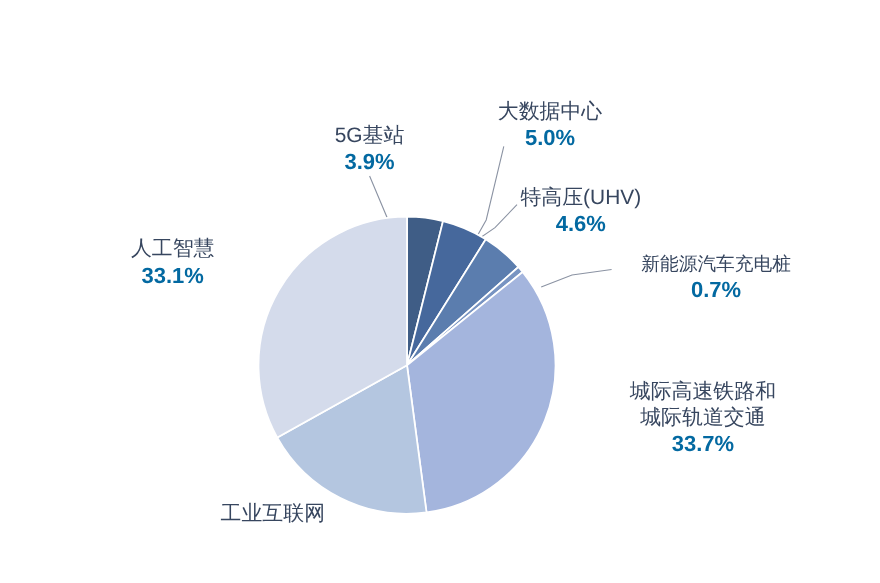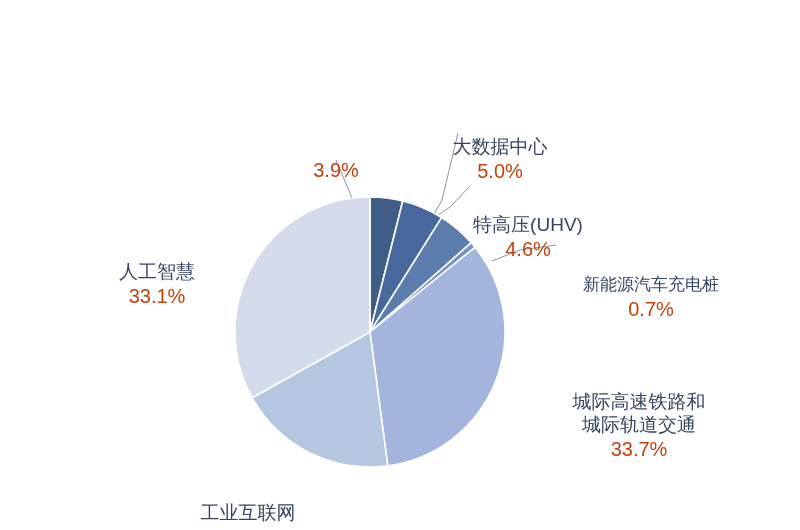--- a/index.html
+++ b/index.html
@@ -48,35 +48,34 @@
   }
 
   
   .slice-label {
     position: absolute;
     color: #2b3a55;
     font-size: 19px;
     line-height: 1.22;
     text-align: center;
     white-space: nowrap;
-    margin-top: 45px;
   }
   .slice-label .lbl-name {
     display: block;
     color: #37465f;
     font-size: 19px;
   }
   .slice-label .lbl-name.small {
     font-size: 17px;
   }
   .slice-label .lbl-pct {
     display: block;
-    color: #c2410c;
+    color: #0369a1;
     font-size: 20px;
-    font-weight: normal;
+    font-weight: bold;
     margin-top: 1px;
   }
 
   
   #label-5g          { left: 276px; top: 112px; width: 120px; }
   #label-bigdata     { left: 430px; top: 90px;  width: 140px; }
   #label-uhv         { left: 448px; top: 168px; width: 160px; }
   #label-ev          { left: 556px; top: 230px; width: 190px; }
   #label-rail        { left: 534px; top: 345px; width: 210px; }
   #label-iiot        { left: 168px; top: 456px; width: 160px; }
@@ -102,20 +101,21 @@
         <path d="M 370 332 L 402.75 201.03 A 135 135 0 0 1 441.62 217.56 Z" fill="#46689c" stroke="#ffffff" stroke-width="1.6"></path>
         <path d="M 370 332 L 441.62 217.56 A 135 135 0 0 1 471.26 242.72 Z" fill="#5b7dae" stroke="#ffffff" stroke-width="1.6"></path>
         <path d="M 370 332 L 471.26 242.72 A 135 135 0 0 1 475.09 247.26 Z" fill="#7894c2" stroke="#ffffff" stroke-width="1.6"></path>
         <path d="M 370 332 L 475.09 247.26 A 135 135 0 0 1 387.76 465.83 Z" fill="#a4b5dd" stroke="#ffffff" stroke-width="1.6"></path>
         <path d="M 370 332 L 387.76 465.83 A 135 135 0 0 1 252.11 397.78 Z" fill="#b4c6e0" stroke="#ffffff" stroke-width="1.6"></path>
         <path d="M 370 332 L 252.11 397.78 A 135 135 0 0 1 370.00 197.00 Z" fill="#d4dbeb" stroke="#ffffff" stroke-width="1.6"></path>
       </g>
   </svg>
 
   <div class="slice-label" id="label-5g">
+    <span class="lbl-name">5G基站</span>
     <span class="lbl-pct">3.9%</span>
   </div>
 
   <div class="slice-label" id="label-bigdata">
     <span class="lbl-name">大数据中心</span>
     <span class="lbl-pct">5.0%</span>
   </div>
 
   <div class="slice-label" id="label-uhv">
     <span class="lbl-name">特高压(UHV)</span>

